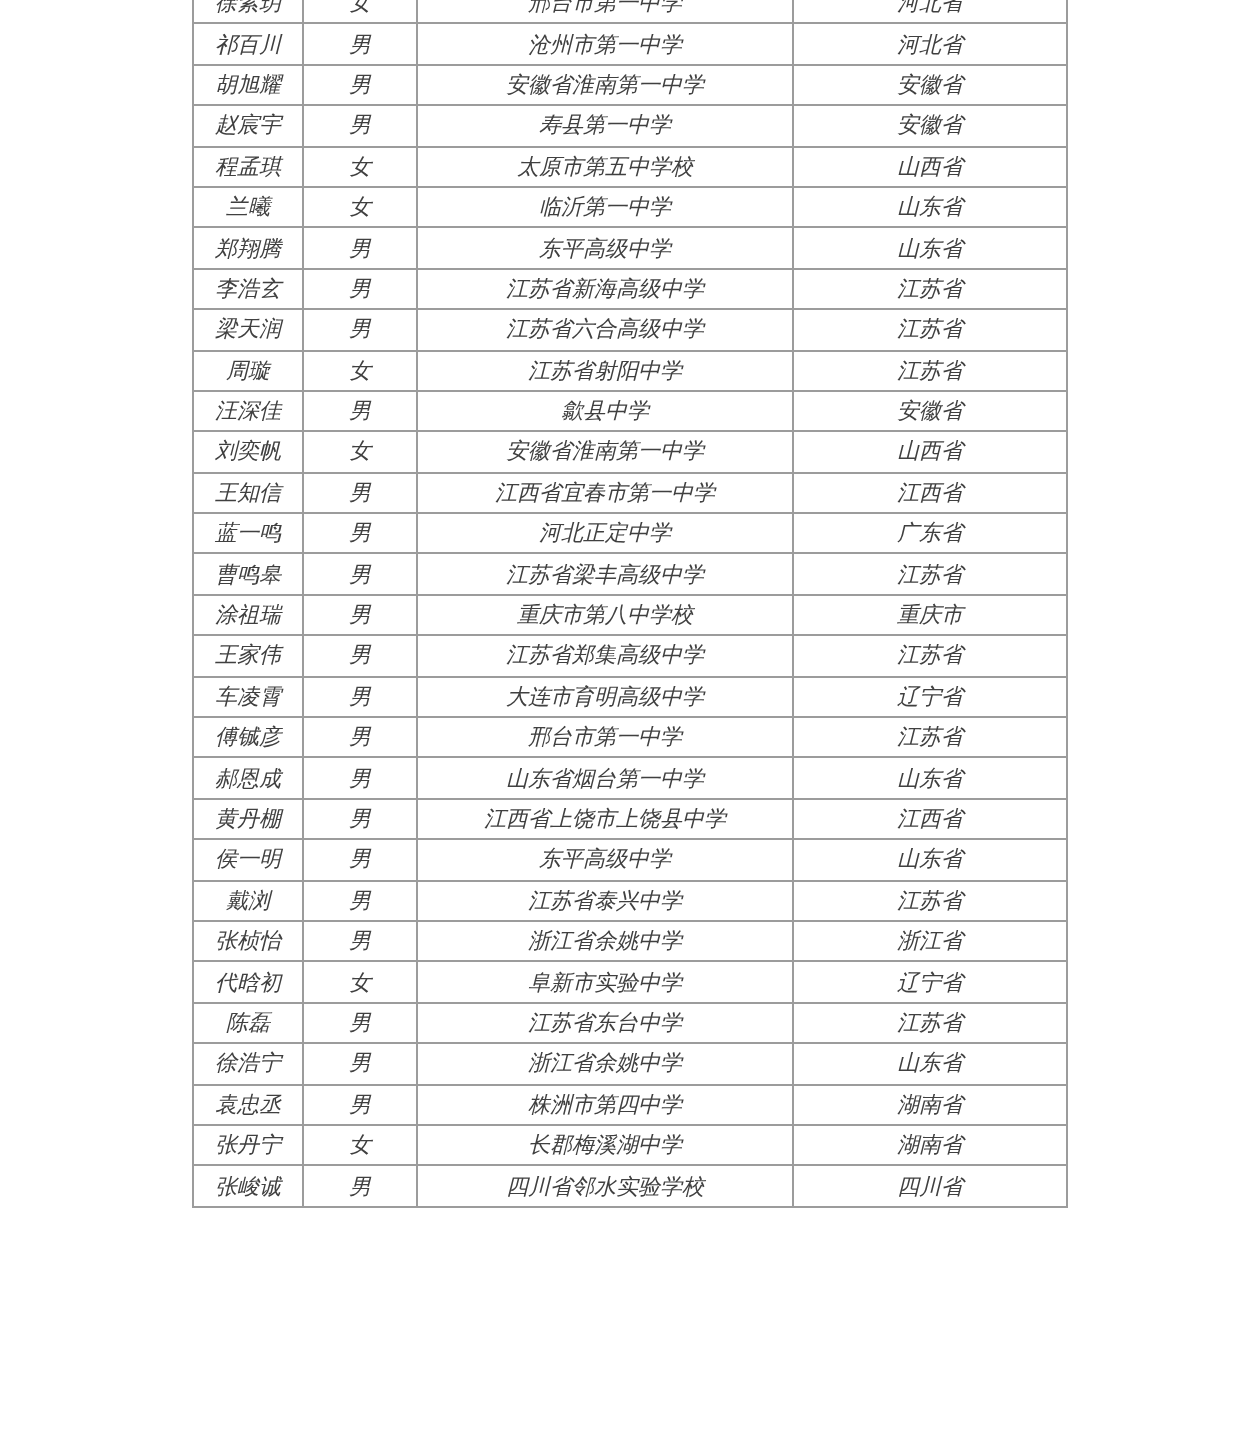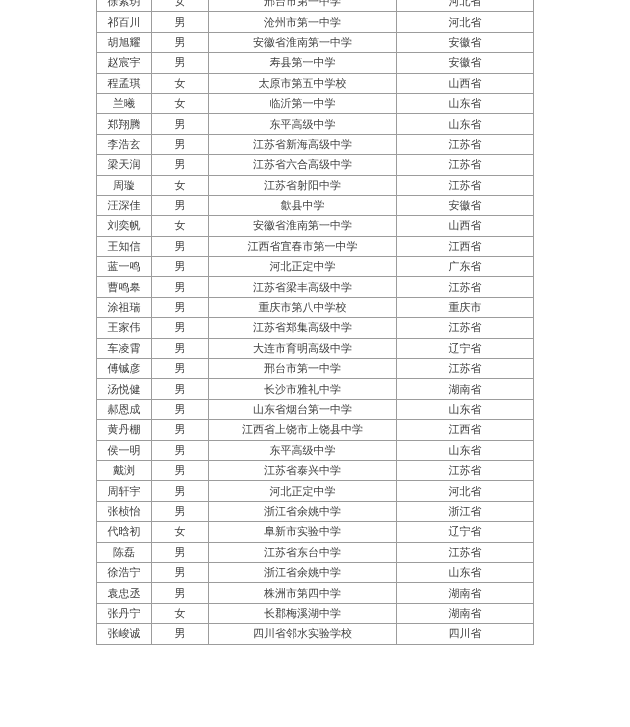--- a/index.html
+++ b/index.html
@@ -13,20 +13,21 @@
     padding: 0;
     background: var(--bg-color);
     font-family: "DejaVu Sans", "Liberation Sans", sans-serif;
   }
   .page {
     position: relative;
     width: 559px;
     height: 727px;
     overflow: hidden;
     background: var(--bg-color);
+    font-style: italic;
   }
   .roster-table {
     position: absolute;
     left: 96px;
     top: -9px;
     width: 437px;
     border-collapse: collapse;
     table-layout: fixed;
   }
   .roster-table td {
@@ -166,26 +167,20 @@
           <td>大连市育明高级中学</td>
           <td>辽宁省</td>
         </tr>
         <tr>
           <td>傅铖彦</td>
           <td>男</td>
           <td>邢台市第一中学</td>
           <td>江苏省</td>
         </tr>
         <tr>
-          <td>汤悦健</td>
-          <td>男</td>
-          <td>长沙市雅礼中学</td>
-          <td>湖南省</td>
-        </tr>
-        <tr>
           <td>郝恩成</td>
           <td>男</td>
           <td>山东省烟台第一中学</td>
           <td>山东省</td>
         </tr>
         <tr>
           <td>黄丹棚</td>
           <td>男</td>
           <td>江西省上饶市上饶县中学</td>
           <td>江西省</td>
@@ -194,26 +189,20 @@
           <td>侯一明</td>
           <td>男</td>
           <td>东平高级中学</td>
           <td>山东省</td>
         </tr>
         <tr>
           <td>戴浏</td>
           <td>男</td>
           <td>江苏省泰兴中学</td>
           <td>江苏省</td>
-        </tr>
-        <tr>
-          <td>周轩宇</td>
-          <td>男</td>
-          <td>河北正定中学</td>
-          <td>河北省</td>
         </tr>
         <tr>
           <td>张桢怡</td>
           <td>男</td>
           <td>浙江省余姚中学</td>
           <td>浙江省</td>
         </tr>
         <tr>
           <td>代晗初</td>
           <td>女</td>

